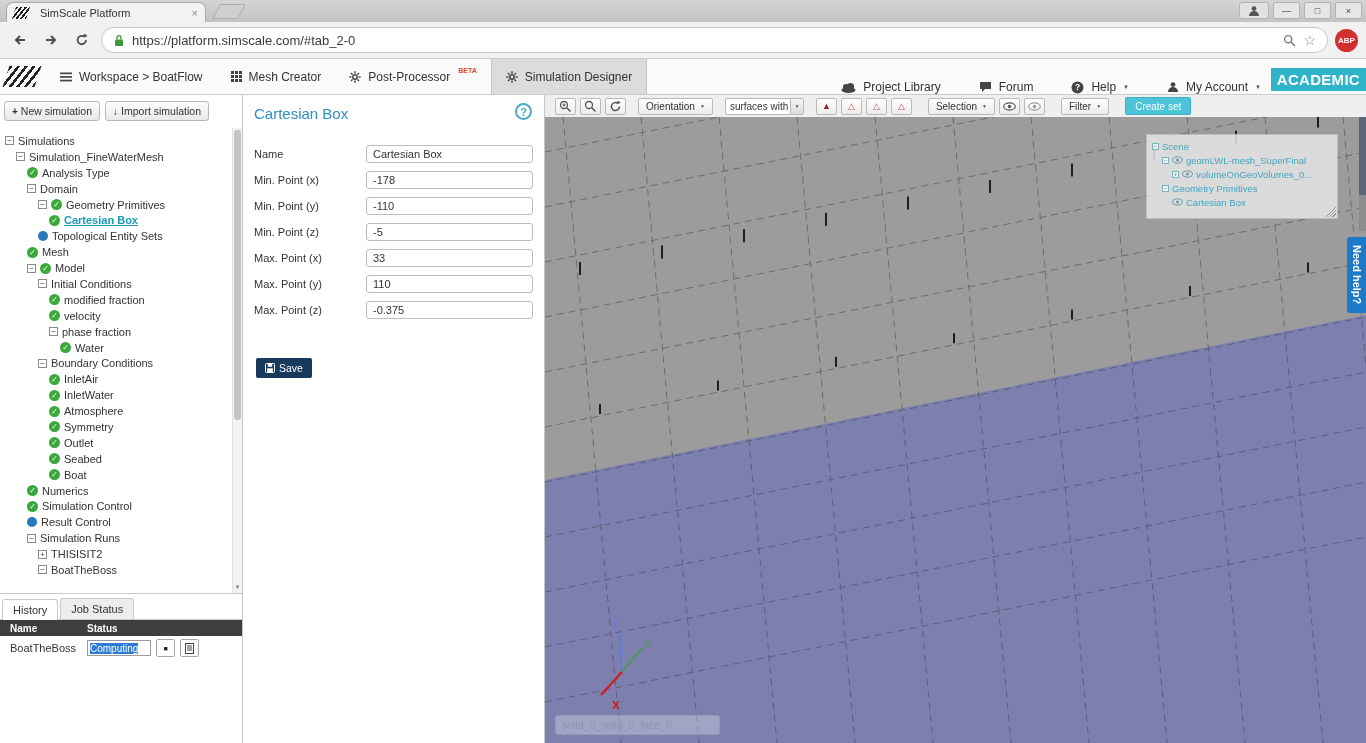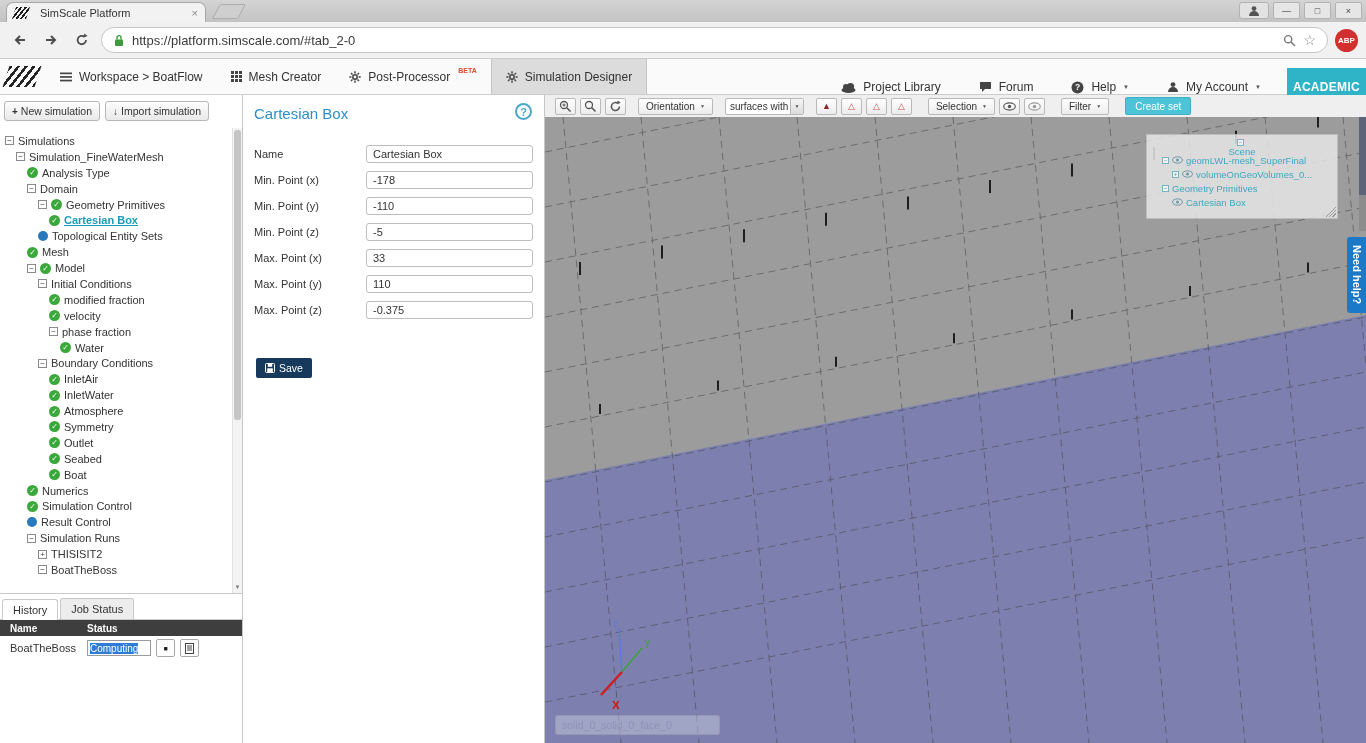--- a/index.html
+++ b/index.html
@@ -43,21 +43,21 @@
     background:repeating-linear-gradient(115deg,#242424 0 3px,transparent 3px 7px);
     transform:skewX(-18deg); }
   .nav { display:flex; }
   .nav-item { display:flex; align-items:center; gap:7px; padding:0 14px; font-size:12px; color:#333; white-space:nowrap; }
   .nav-item.active { background:#dcdcdc; border-left:1px solid #c5c5c5; border-right:1px solid #c5c5c5; }
   .beta { color:#e04b2f; font-size:7px; font-weight:bold; position:relative; top:-6px; margin-left:1px; }
   .header-right { margin-left:auto; display:flex; align-items:flex-end; padding-right:92px;gap:12px; }
   .hr-item { display:flex; align-items:center; gap:7px; padding:0 13px; font-size:12px; color:#333; white-space:nowrap; }
   .caret-sm { font-size:6px; color:#555; }
   .academic { position:absolute; right:0; top:68px; background:#2fb3c7; color:#fff;
-    font-size:12px; font-weight:bold; padding:12px 6px; letter-spacing:0.3px; }
+    font-size:15px; font-weight:bold; padding:3px 6px; letter-spacing:0.3px; }
 
   
   .left-panel { position:absolute; left:0; top:95px; width:243px; bottom:0; background:#fff;
     border-right:1px solid #c6c6c6; }
   .sim-buttons { display:flex; gap:5px; padding:6px 4px; }
   .sim-btn { display:flex; align-items:center; gap:3px; font-size:10.5px; color:#333;
     background:linear-gradient(#fdfdfd,#e9e9e9); border:1px solid #b7b7b7; border-radius:3px;
     padding:3px 7px; font-family:inherit; }
   .sim-btn .bico { font-weight:bold; font-size:10px; }
   .tree-wrap { position:absolute; top:33px; left:0; right:0; bottom:150px; overflow:hidden; }
@@ -626,21 +626,21 @@
           <line x1="30" y1="55" x2="50" y2="31" stroke="#3fa03f" stroke-width="1.5"></line>
           <line x1="30" y1="55" x2="9" y2="78" stroke="#cc2020" stroke-width="2.5"></line>
           <text x="21" y="10" fill="#5b79e0" font-size="10">z</text>
           <text x="53" y="29" fill="#3fa03f" font-size="10">y</text>
           <text x="20" y="92" fill="#cc2020" font-size="14" font-weight="bold">x</text>
         </g>
       </svg>
 
       <div class="scene-overlay">
         <div>
-            <div class="scene-row" style="padding-left: 0px; flex-direction: column;">
+            <div class="scene-row" style="padding-left: 0px;">
               <span class="scene-exp">−</span>
               <span>Scene</span>
             </div>
             <div class="scene-row" style="padding-left: 10px;">
               <span class="scene-exp">−</span>
               <span class="scene-eye">
                 <svg width="11" height="8" viewBox="0 0 11 8">
                   <ellipse cx="5.5" cy="4" rx="5" ry="3.2" fill="none" stroke="#6b97a6"></ellipse>
                   <circle cx="5.5" cy="4" r="1.5" fill="#6b97a6"></circle>
                 </svg>

